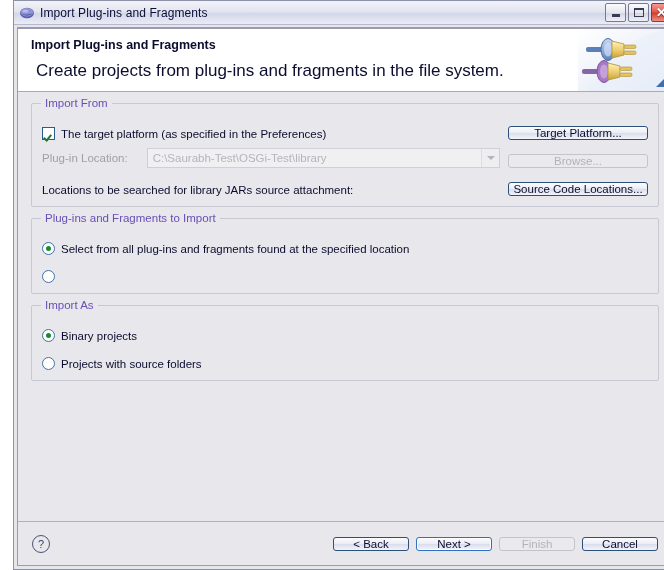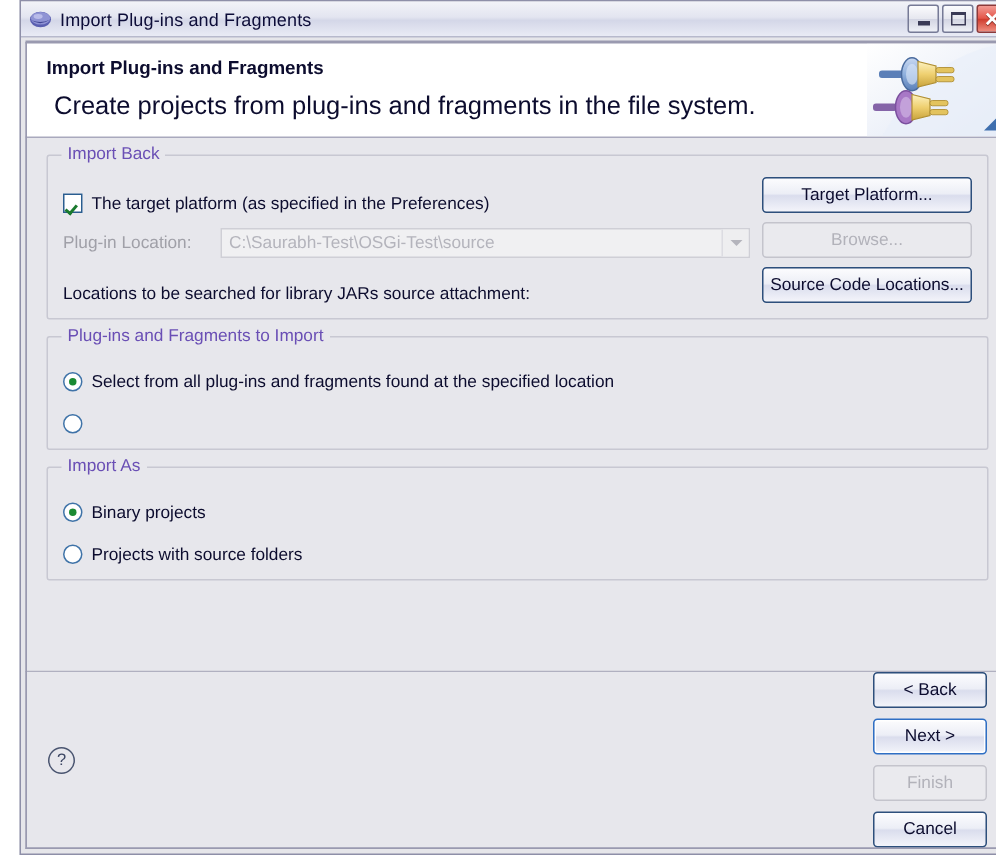--- a/index.html
+++ b/index.html
@@ -256,21 +256,21 @@
   }
   .combo-arrow::after {
     content: "";
     border-left: 4px solid transparent;
     border-right: 4px solid transparent;
     border-top: 4px solid #b4b4bc;
   }
 
   
   .btn {
-    height: 24px;
+    height: 14px;
     box-sizing: border-box;
     border: 1px solid #2d4f7c;
     border-radius: 3px;
     background: linear-gradient(to bottom, #fcfcfe 0%, #eceef6 46%, #dadded 52%, #f3f4fa 100%);
     font-family: "Liberation Sans", sans-serif;
     font-size: 11.5px;
     color: #0c0c2e;
     padding: 0 9px;
     display: inline-flex;
     align-items: center;
@@ -312,21 +312,20 @@
     font-size: 11px;
     display: flex;
     align-items: center;
     justify-content: center;
     flex: 0 0 16px;
   }
   .footer-spacer { flex: 1 1 auto; }
   .footer-buttons {
     display: flex;
     gap: 7px;
-    flex-direction: column;
   }
   .footer-buttons .btn { width: 76px; padding: 0; }
 </style>
 </head>
 <body>
 
 <div class="window">
 
   <div class="titlebar">
     <div class="title-icon">
@@ -395,35 +394,35 @@
         <rect x="42" y="44" width="12" height="3.5" rx="1.5" fill="#e3c35e" stroke="#b08f33" stroke-width="0.6"></rect>
 
         <path d="M78 58 L90 46 L90 58 Z" fill="#3f6fae"></path>
       </svg>
     </div>
   </div>
 
   <div class="body">
 
     <div class="group">
-      <div class="group-title">Import Back</div>
+      <div class="group-title">Import From</div>
 
       <div class="row">
         <div class="row-left">
           <div class="checkbox checked"></div>
           <span class="ctl-label">The target platform (as specified in the Preferences)</span>
         </div>
         <div class="btn side-btn">Target Platform...</div>
       </div>
 
       <div class="row">
         <div class="row-left">
           <span class="field-label">Plug-in Location:</span>
           <div class="combo">
-            <div class="combo-text">C:\Saurabh-Test\OSGi-Test\source</div>
+            <div class="combo-text">C:\Saurabh-Test\OSGi-Test\library</div>
             <div class="combo-arrow"></div>
           </div>
         </div>
         <div class="btn side-btn disabled">Browse...</div>
       </div>
 
       <div class="row">
         <div class="row-left">
           <span class="ctl-label">Locations to be searched for library JARs source attachment:</span>
         </div>

